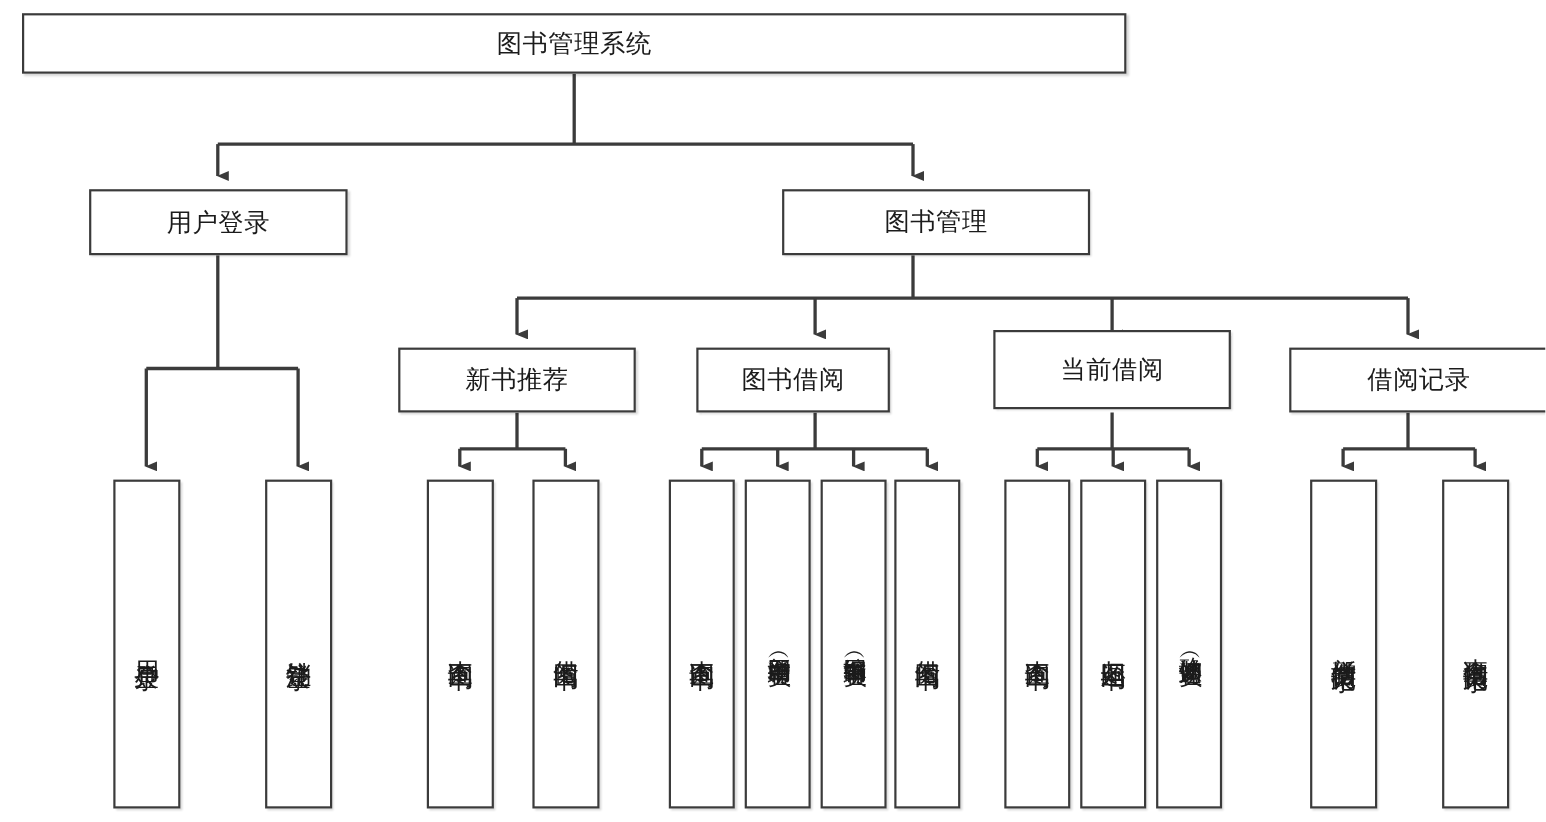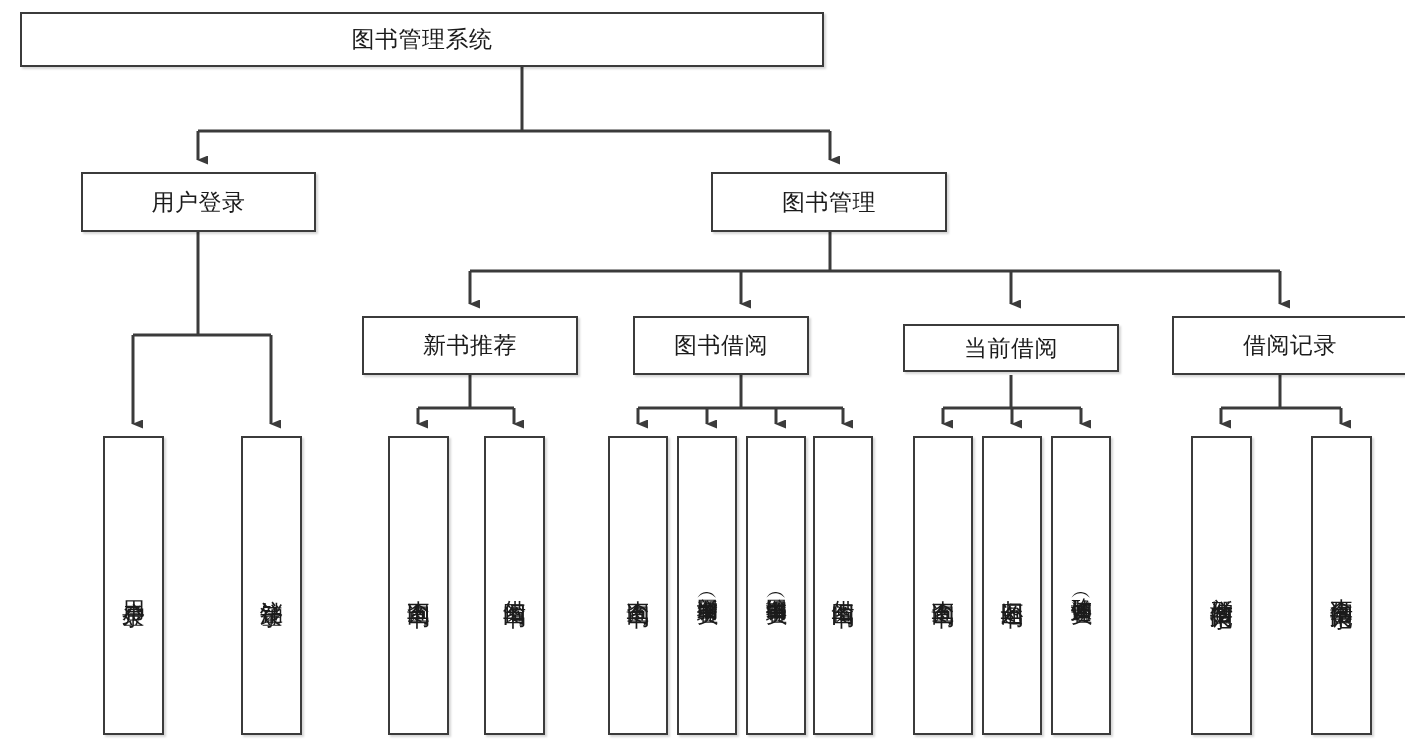--- a/index.html
+++ b/index.html
@@ -118,38 +118,38 @@
       <path d="M1012,408 L1012,424" marker-end="url(#arrow)"></path>
       <path d="M1081,408 L1081,424" marker-end="url(#arrow)"></path>
 
       <path d="M1280,375 L1280,408"></path>
       <path d="M1221,408 L1341,408"></path>
       <path d="M1221,408 L1221,424" marker-end="url(#arrow)"></path>
       <path d="M1341,408 L1341,424" marker-end="url(#arrow)"></path>
     </g>
   </svg>
 
-  <div class="node horiz" style="left:20px; top:12px; width:804px; height:55px;">
+  <div class="node horiz" style="left:20px; top:12px; width:1004px; height:55px;">
     <span class="label">图书管理系统</span>
   </div>
 
   <div class="node horiz" style="left:81px; top:172px; width:235px; height:60px;">
     <span class="label">用户登录</span>
   </div>
-  <div class="node horiz" style="left:711px; top:172px; width:236px; height:60px;">
+  <div class="node horiz" style="left:711px; top:172px; width:280px; height:60px;font-family:Liberation Serif, serif;">
     <span class="label">图书管理</span>
   </div>
 
   <div class="node horiz" style="left:362px; top:316px; width:216px; height:59px;">
     <span class="label">新书推荐</span>
   </div>
   <div class="node horiz" style="left:633px; top:316px; width:176px; height:59px;">
     <span class="label">图书借阅</span>
   </div>
-  <div class="node horiz" style="left:903px; top:324px; width:216px; height:48px;">
+  <div class="node horiz" style="left:903px; top:300px; width:216px; height:72px;">
     <span class="label">当前借阅</span>
   </div>
   <div class="node horiz" style="left:1172px; top:316px; width:236px; height:59px;">
     <span class="label">借阅记录</span>
   </div>
 
   <div class="node vert" style="left:103px; top:436px; width:61px; height:299px;">
     <span class="label">用户登录</span>
   </div>
   <div class="node vert" style="left:241px; top:436px; width:61px; height:299px;">

